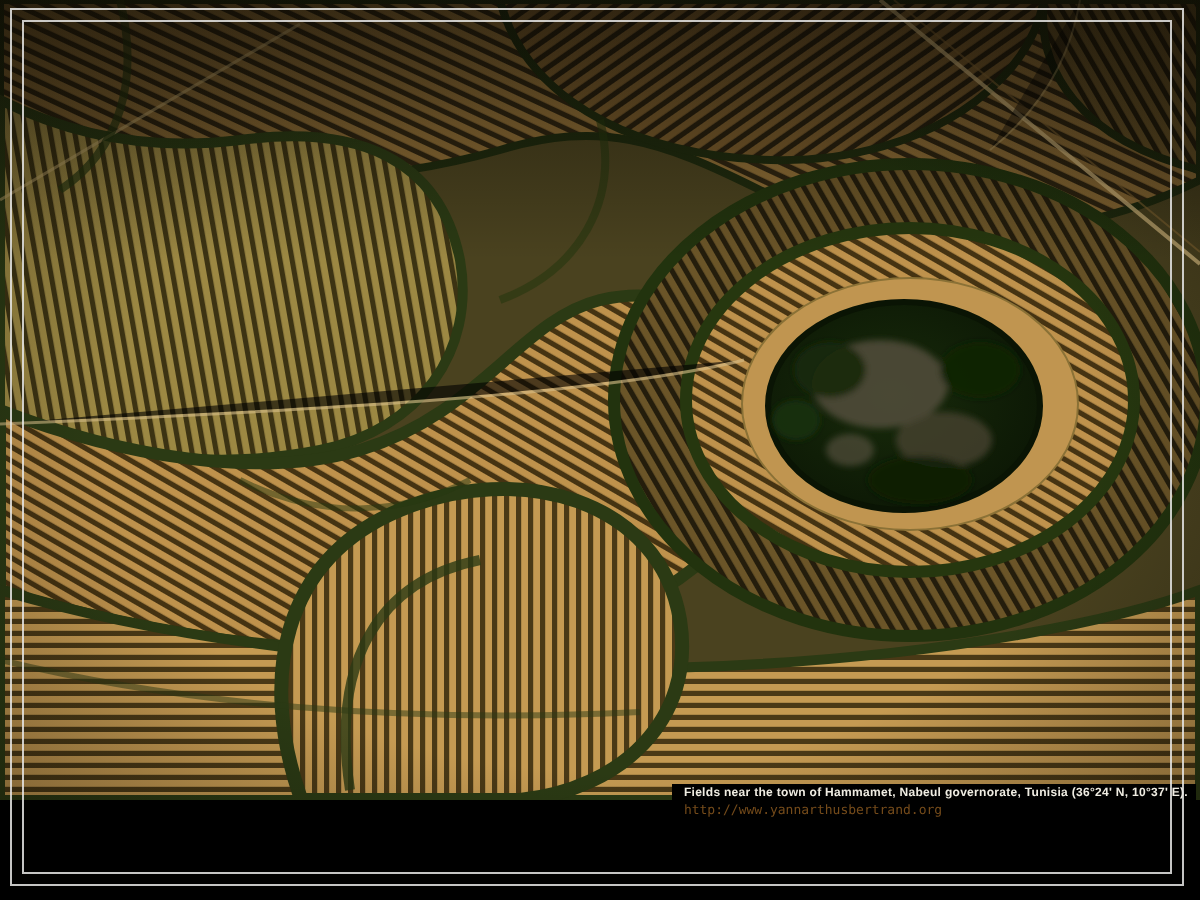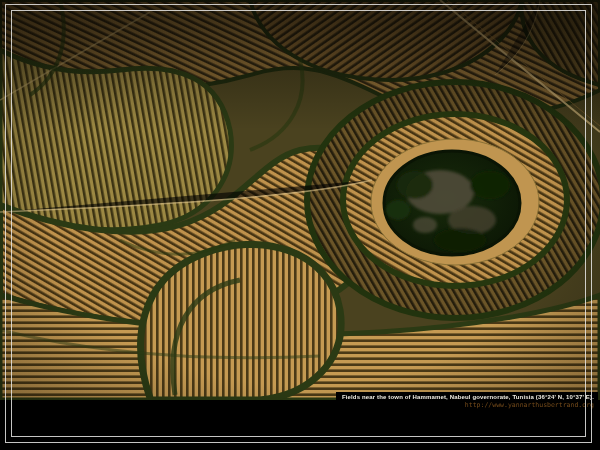--- a/index.html
+++ b/index.html
@@ -3,21 +3,21 @@
 <meta charset="utf-8">
 <style>
   html,body{margin:0;padding:0;background:#000;}
   .stage{
     position:relative;width:600px;height:450px;background:#000;
     overflow:hidden;font-family:"Liberation Sans",sans-serif;
   }
   .photo{position:absolute;left:0;top:0;width:600px;height:400px;z-index:1;}
   .photo svg{display:block;}
   .caption{
-    position:absolute;top:392px;right:2px;z-index:5;text-align:right;
+    position:absolute;top:392px;right:2px;z-index:5;text-align:left;
     background:#000;padding:1px 4px 2px 6px;
   }
   .cap-title{
     color:#efece2;font-weight:bold;font-size:6px;line-height:8px;
     letter-spacing:0.15px;white-space:nowrap;
   }
   .cap-url{
     color:#754b1a;font-family:"DejaVu Sans Mono",monospace;
     font-size:6.5px;line-height:9px;white-space:nowrap;
   }

